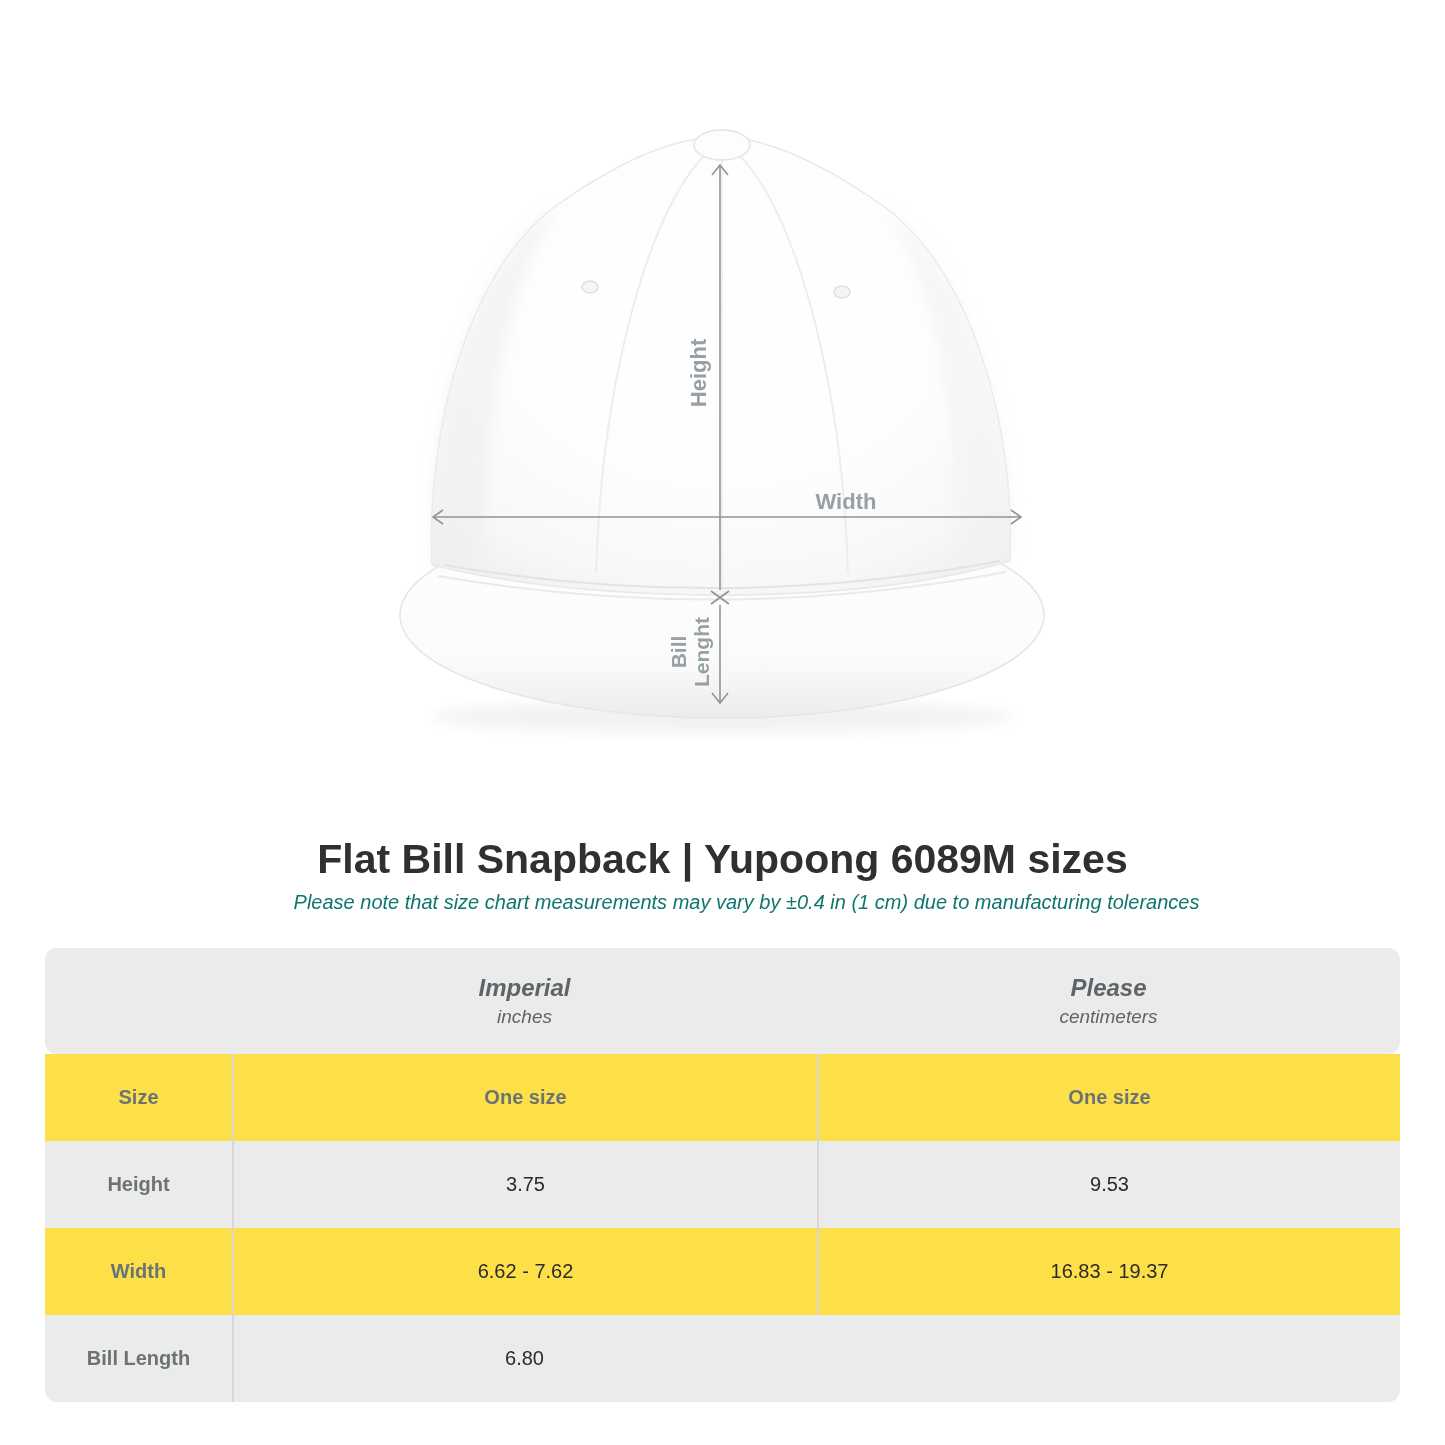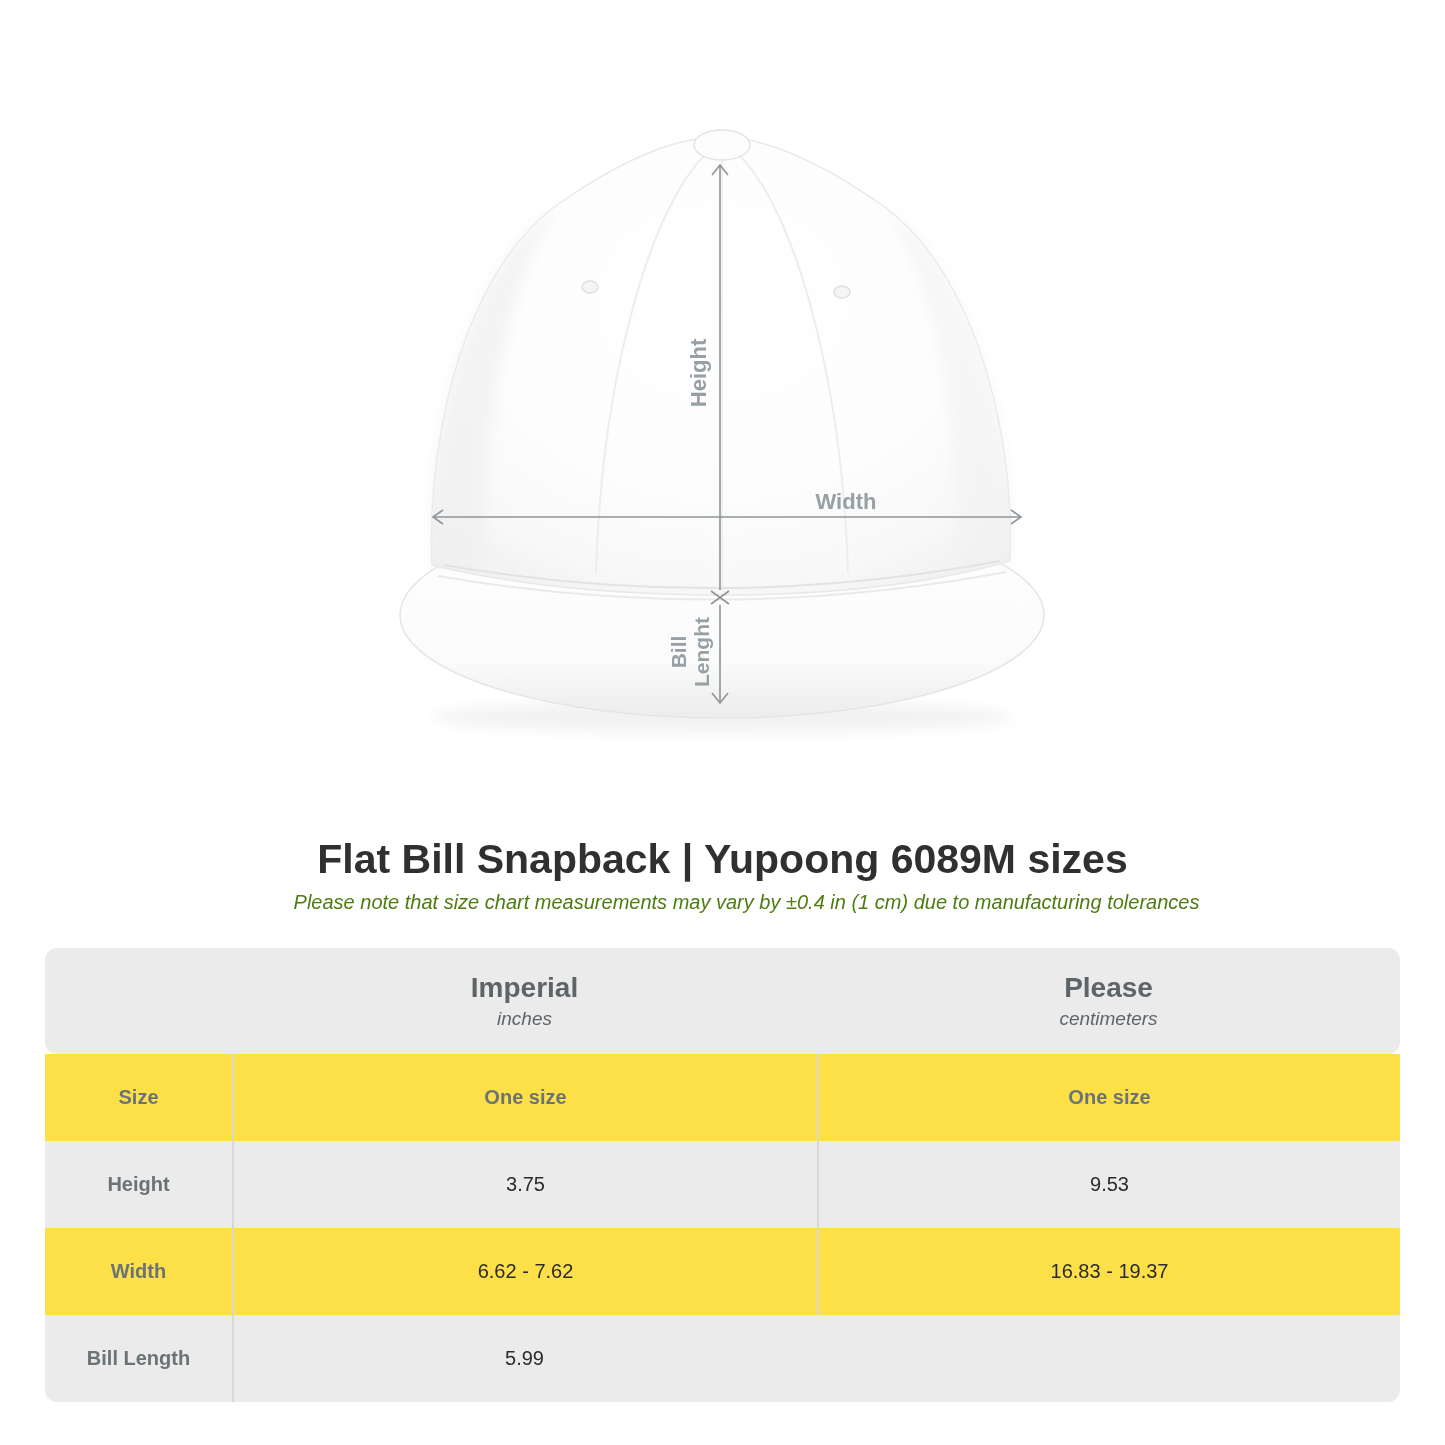--- a/index.html
+++ b/index.html
@@ -29,21 +29,21 @@
   .heading .title {
     font-size: 41px;
     font-weight: bold;
     color: #303030;
     letter-spacing: 0px;
   }
   .heading .subtitle {
     margin-top: 8px;
     font-size: 20px;
     font-style: italic;
-    color: #4d7c0f;
+    color: #0f766e;
     margin-left: 48px;
   }
 
   
   .size-table {
     position: absolute;
     left: 45px; top: 948px;
     width: 1355px;
   }
   .thead {
@@ -54,22 +54,23 @@
     align-items: center;
   }
   .th-spacer { width: 187px; }
   .th {
     width: 585px;
     text-align: center;
     color: #5e6569;
   }
   .th:last-child { width: 583px; }
   .th .th-title {
-    font-size: 28px;
-    font-weight: bold;
+    font-size: 24px;
+    font-weight: bold;
+    font-style: italic;
   }
   .th .th-unit {
     margin-top: 4px;
     font-size: 19px;
     font-style: italic;
   }
   .trow {
     display: flex;
     height: 87px;
     background: #fde047;
@@ -205,16 +206,16 @@
   </div>
 
   <div class="trow">
     <div class="tc c1">Width</div>
     <div class="tc c2">6.62 - 7.62</div>
     <div class="tc c3">16.83 - 19.37</div>
   </div>
 
   <div class="trow alt last">
     <div class="tc c1">Bill Length</div>
-    <div class="tc c3">5.99</div>
+    <div class="tc c3">6.80</div>
   </div>
 
 </div>
 
 </body></html>

